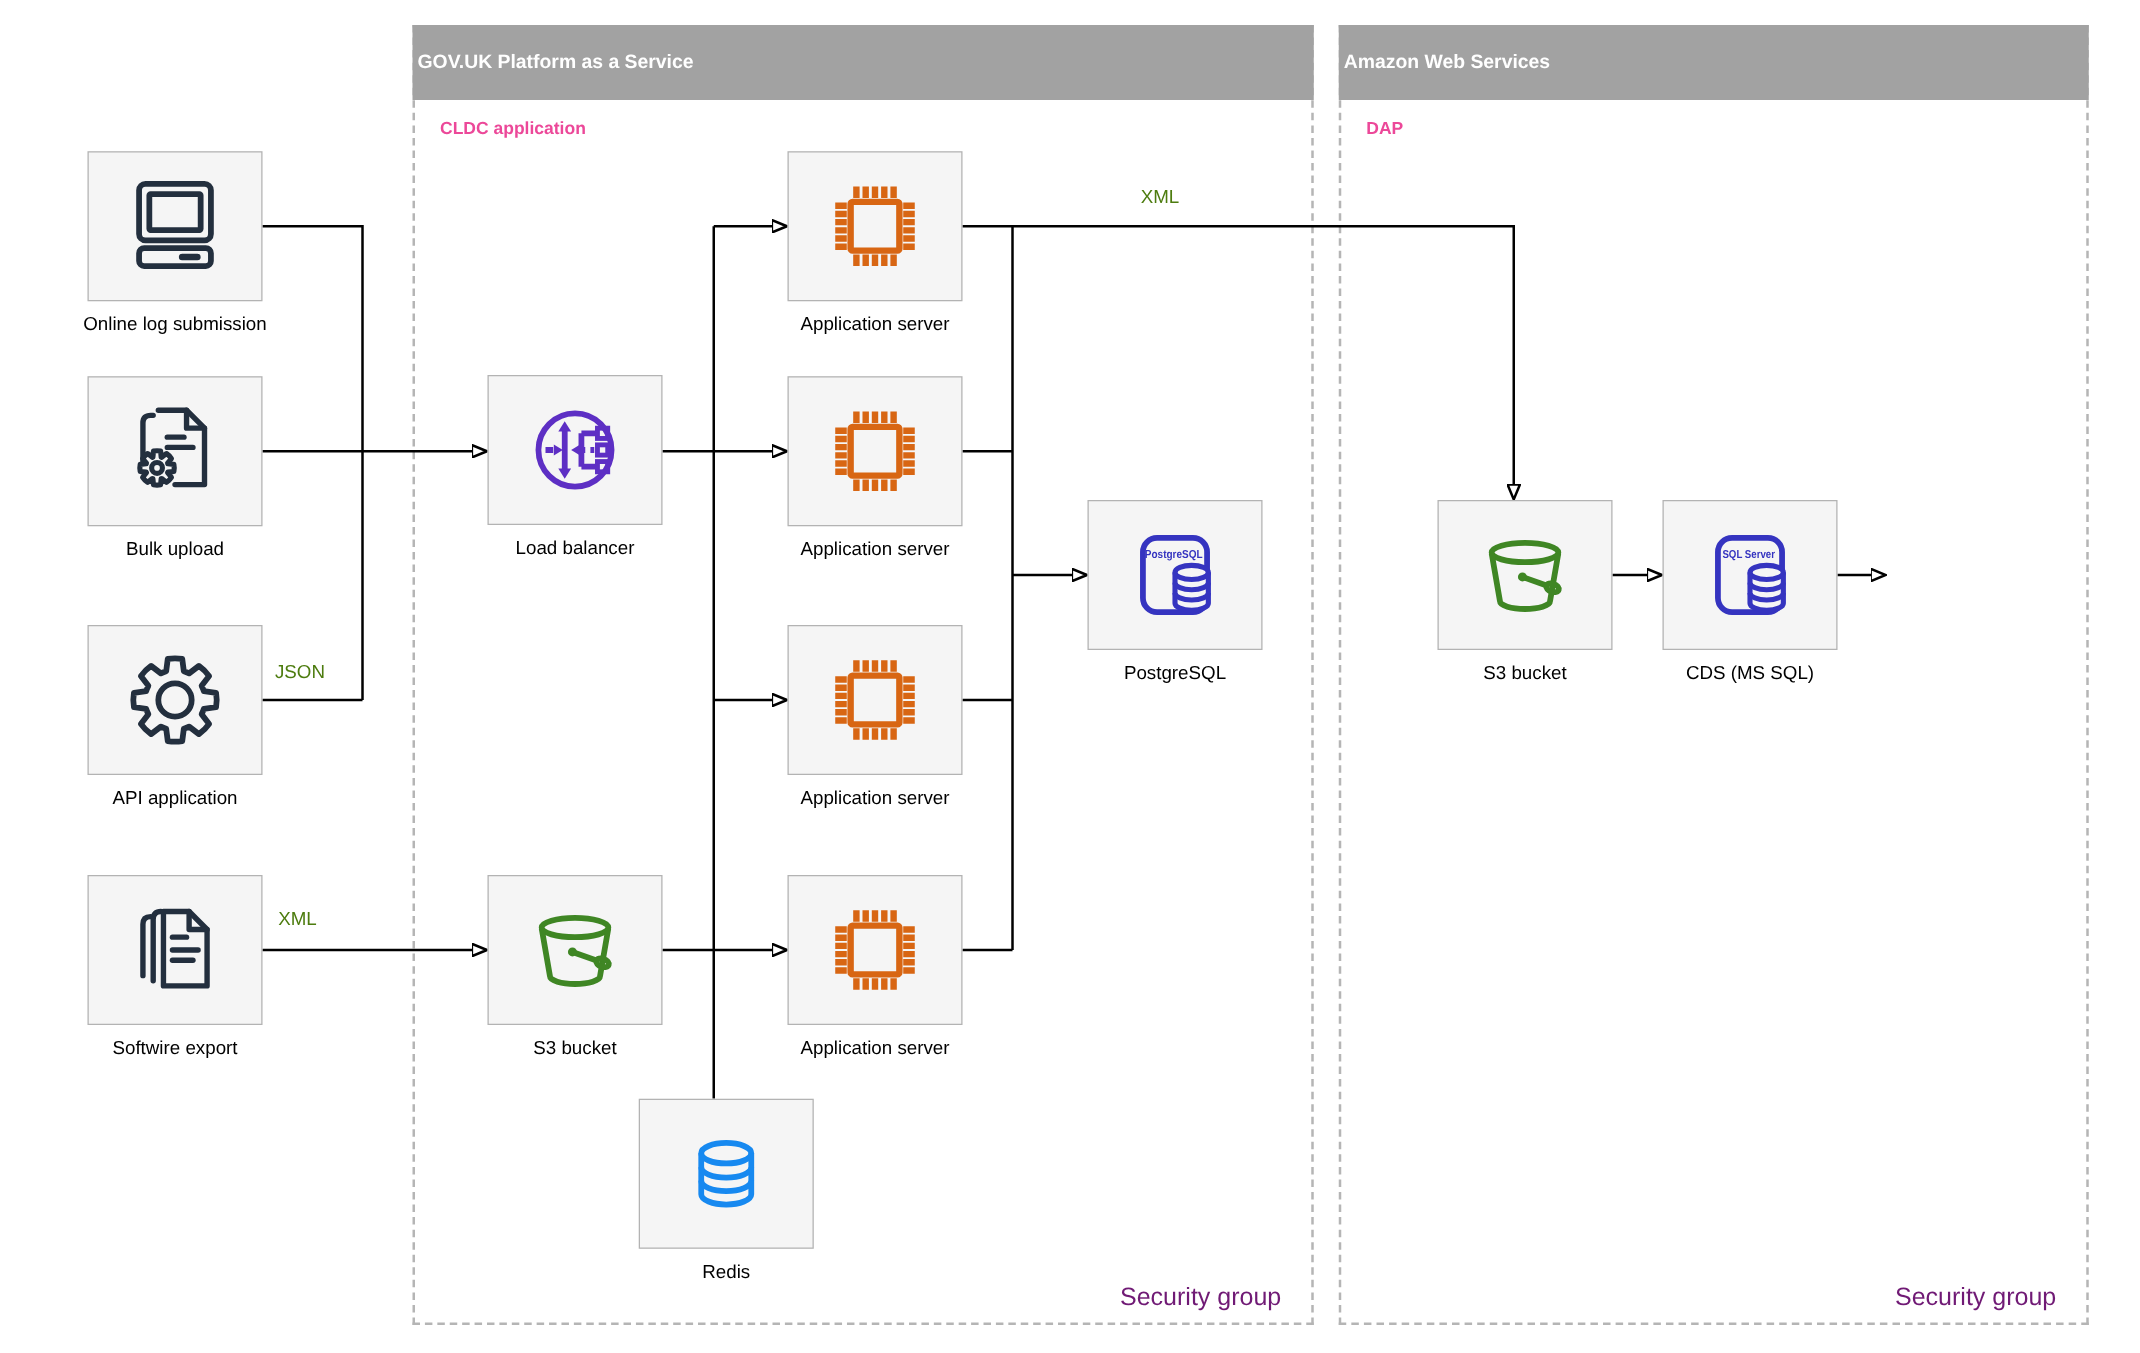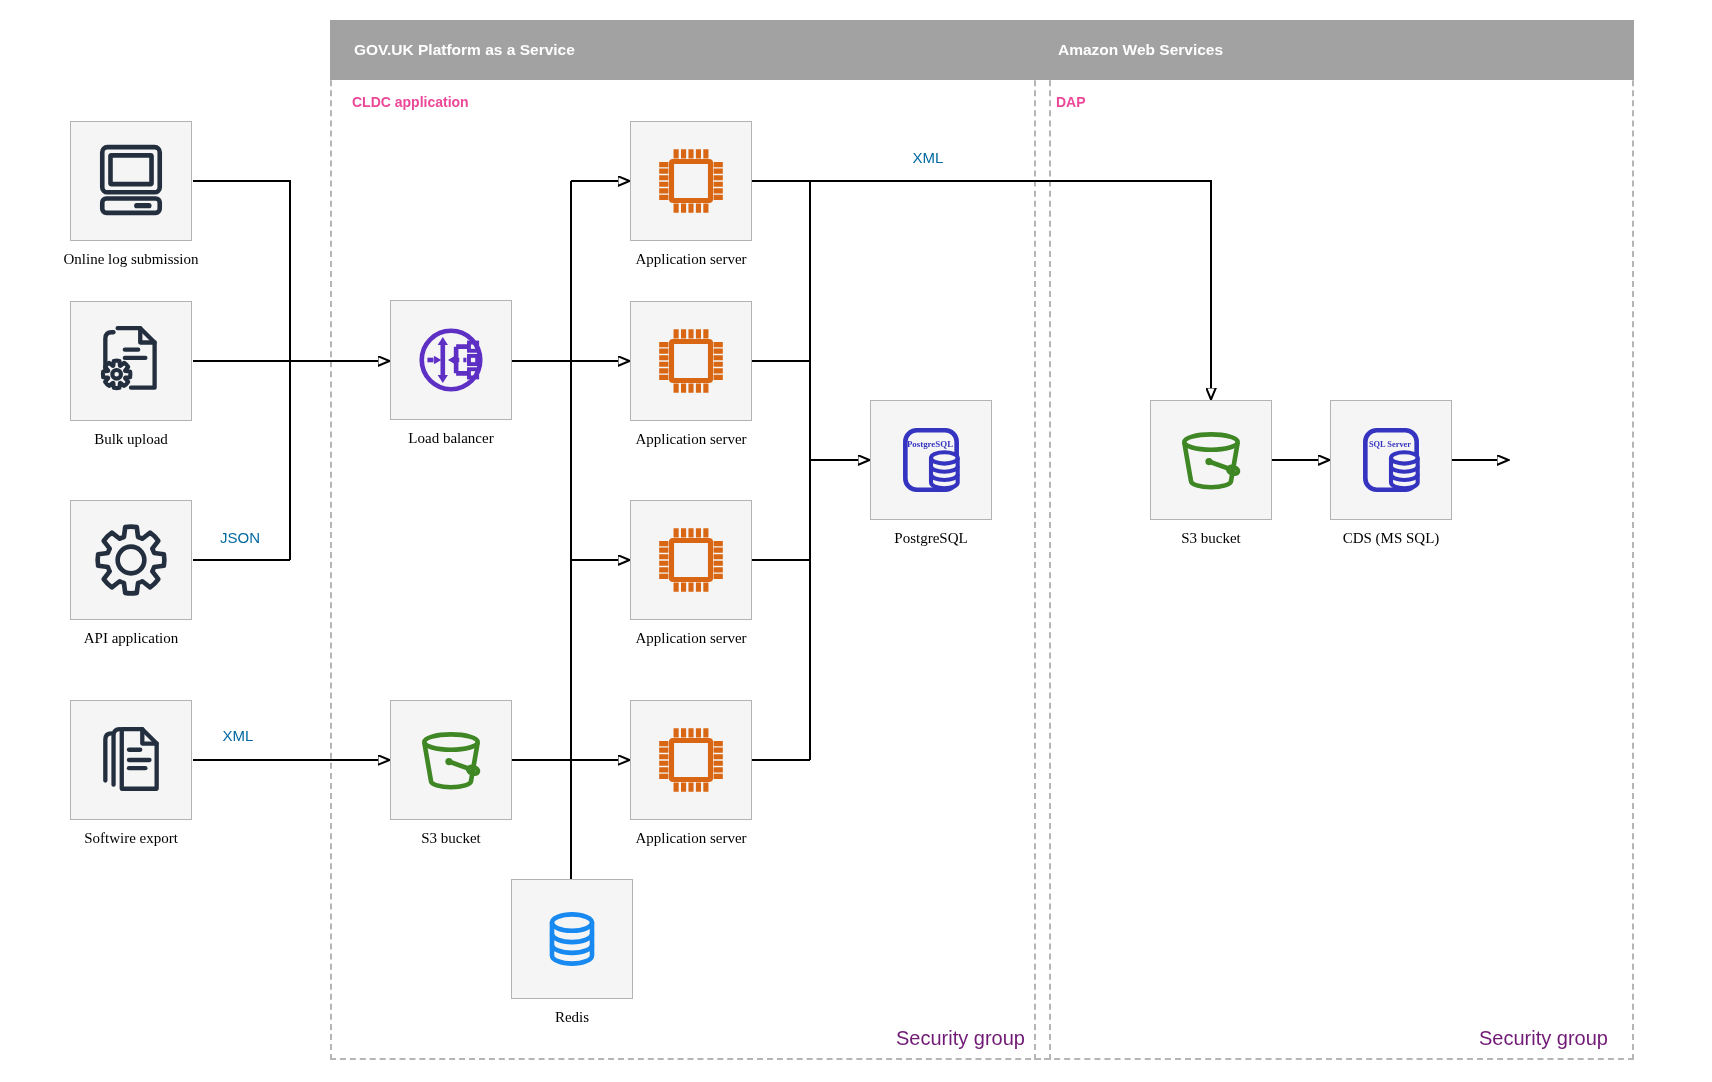--- a/index.html
+++ b/index.html
@@ -1,35 +1,35 @@
 <!DOCTYPE html>
 <html><head>
 <meta charset="utf-8">
 <style>
   html,body{margin:0;padding:0;background:#ffffff;}
   body{font-family:"Liberation Sans","DejaVu Sans",sans-serif;color:#000;}
   .canvas{position:relative;width:1712px;height:1082px;background:#fff;overflow:hidden;}
 
   .region{position:absolute;border:2px dashed #b5b5b5;box-sizing:border-box;z-index:1;}
   .region-header{position:absolute;top:-2px;left:-2px;right:-2px;height:60px;background:#a2a2a2;
-    color:#fff;font-weight:bold;font-size:15.5px;line-height:60px;padding-left:24px;}
+    color:#fff;font-weight:bold;font-size:15.5px;line-height:60px;padding-left:4px;}
   .region-sublabel{position:absolute;top:72px;left:20px;font-weight:bold;font-size:14px;color:#ec4899;}
   .region-footer{position:absolute;bottom:8px;right:24px;font-size:20px;color:#701a75;}
 
   .wires{position:absolute;left:0;top:0;z-index:2;pointer-events:none;}
   .wires path{stroke:#000;stroke-width:2;fill:none;}
 
-  .node{position:absolute;width:122px;height:120px;z-index:3;font-family:Liberation Serif, serif;}
+  .node{position:absolute;width:140px;height:120px;z-index:3;}
   .node-box{position:absolute;inset:0;background:#f5f5f5;border:1px solid #b3b3b3;box-sizing:border-box;
     display:flex;align-items:center;justify-content:center;}
   .node-box svg{display:block;}
   .node-label{position:absolute;top:130px;left:50%;transform:translateX(-50%);
     white-space:nowrap;font-size:15px;color:#000;}
 
-  .edge-label{position:absolute;z-index:3;font-size:15px;color:#0369a1;transform:translateX(-50%);white-space:nowrap;}
+  .edge-label{position:absolute;z-index:3;font-size:15px;color:#4d7c0f;transform:translateX(-50%);white-space:nowrap;}
   .defs-holder{position:absolute;width:0;height:0;}
 </style>
 </head>
 <body>
 
 <div class="canvas">
 
   <svg class="defs-holder" aria-hidden="true">
     <defs>
       <g id="chip-g" fill="none" stroke="#D86613" stroke-width="5">
@@ -57,21 +57,21 @@
         <path d="M38,52 A13 5.5 0 0 0 64,52" fill="none" stroke="#3534C0" stroke-width="4"></path>
       </g>
     </defs>
   </svg>
 
   <div class="region" style="left:330px;top:20px;width:721px;height:1040px">
     <div class="region-header">GOV.UK Platform as a Service</div>
     <div class="region-sublabel">CLDC application</div>
     <div class="region-footer">Security group</div>
   </div>
-  <div class="region" style="left:1034px;top:20px;width:600px;height:1040px">
+  <div class="region" style="left:1071px;top:20px;width:600px;height:1040px">
     <div class="region-header">Amazon Web Services</div>
     <div class="region-sublabel">DAP</div>
     <div class="region-footer">Security group</div>
   </div>
 
   <svg class="wires" width="1712" height="1082">
     <defs>
       <marker id="arr" markerUnits="userSpaceOnUse" markerWidth="13" markerHeight="11" refX="0.5" refY="5.5" orient="auto">
         <path d="M0,0.5 L12,5.5 L0,10.5 Z" fill="#000" stroke="none"></path>
       </marker>

